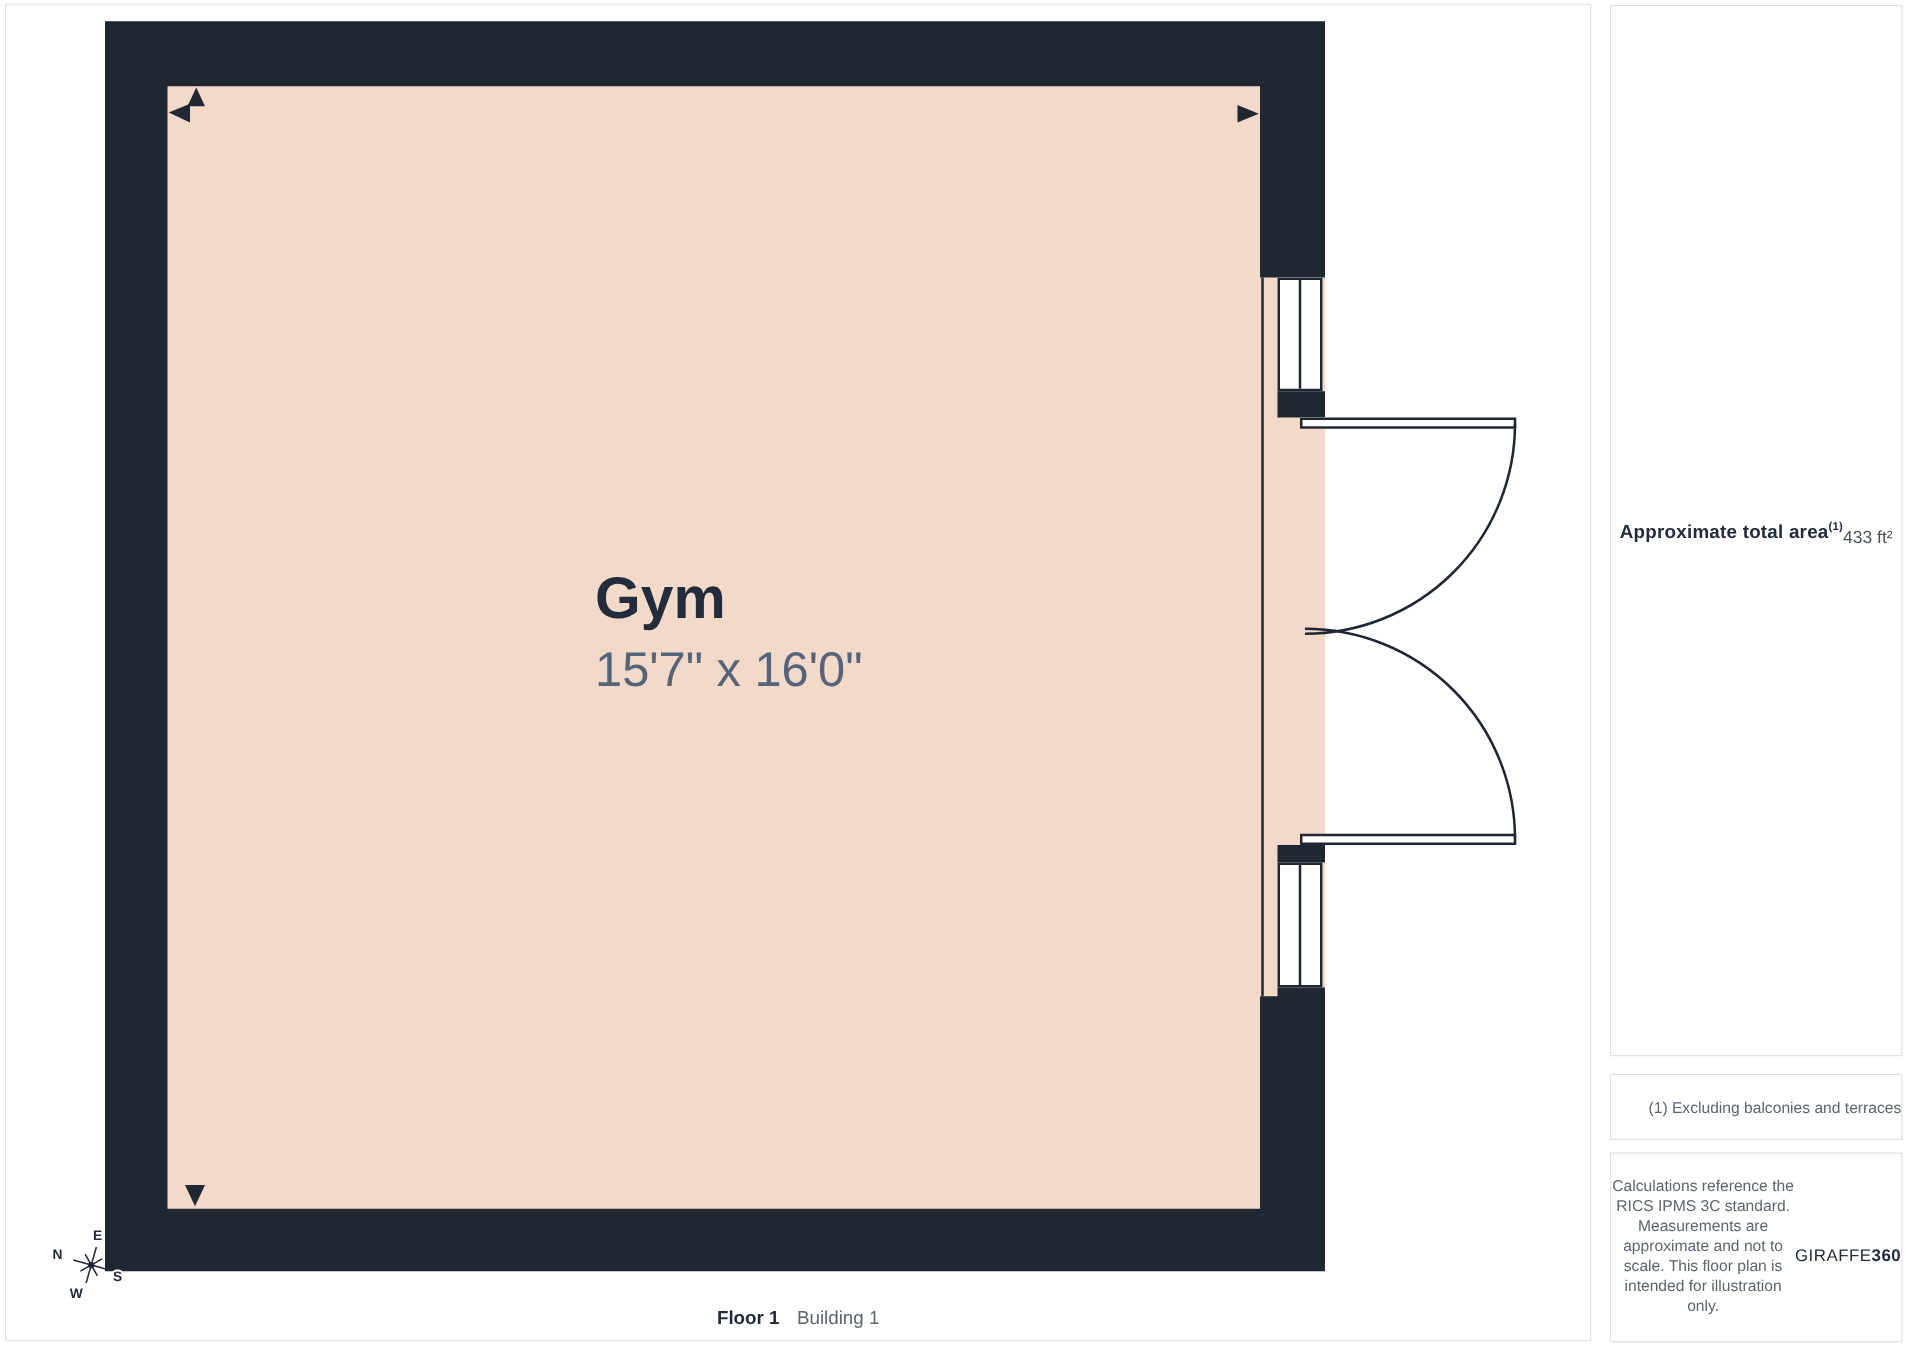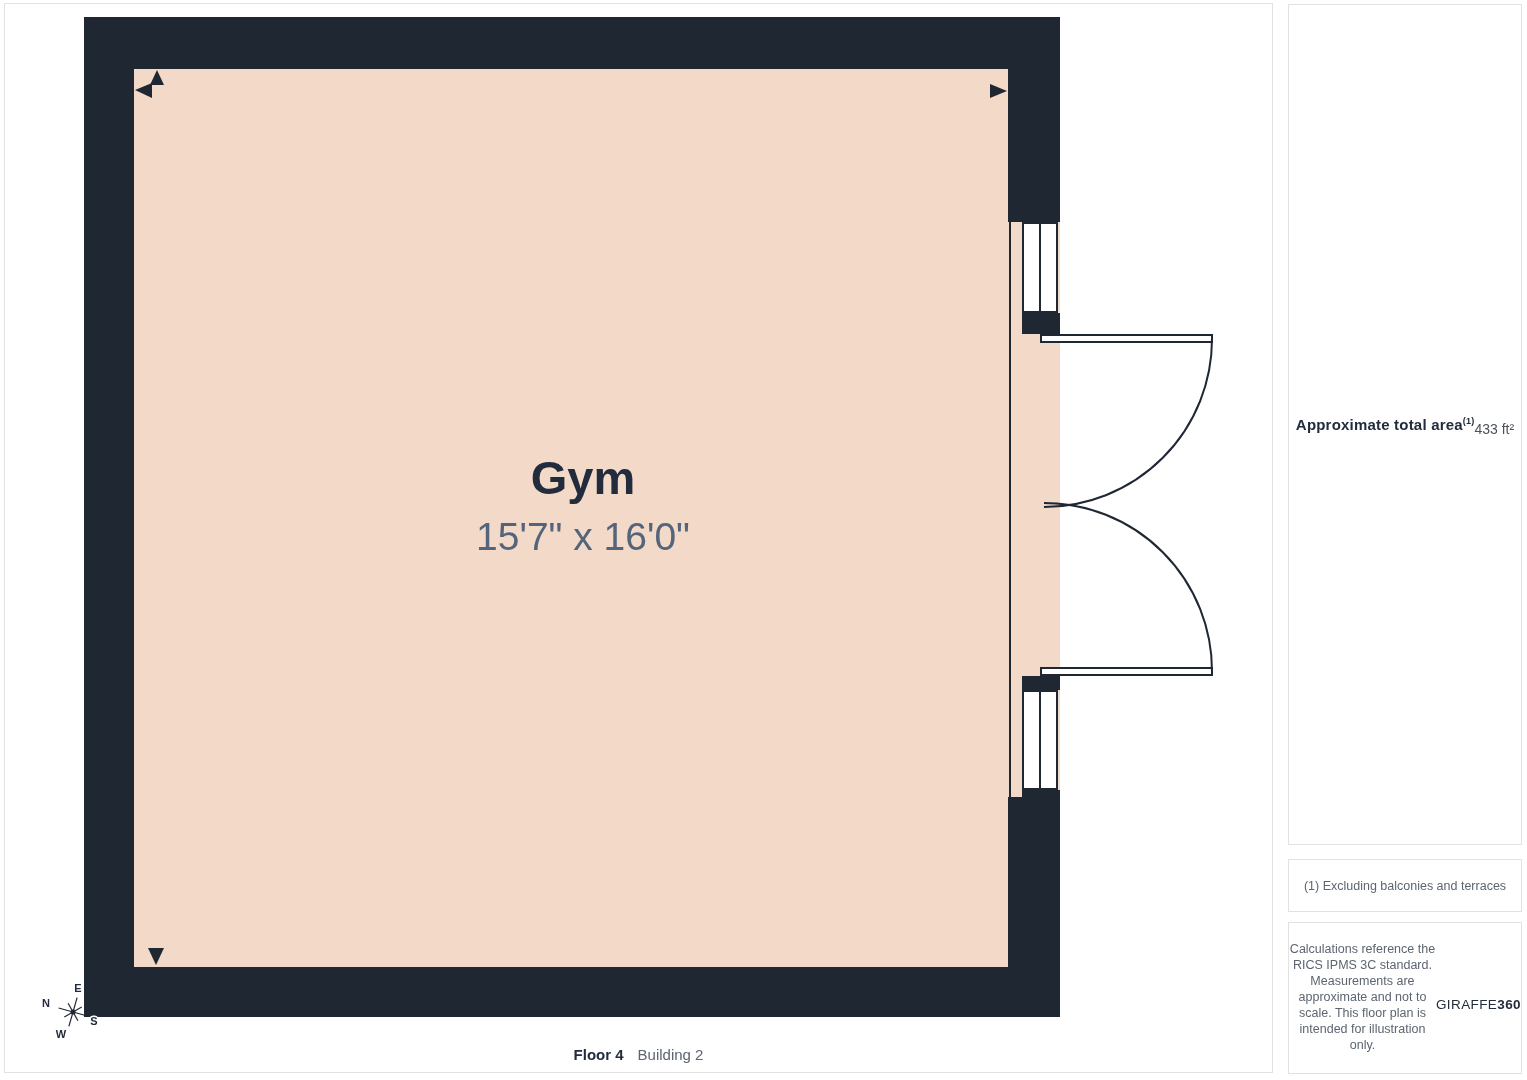--- a/index.html
+++ b/index.html
@@ -10,21 +10,21 @@
     font-family:"Liberation Sans", sans-serif;
     overflow:hidden;
   }
   .abs{position:absolute;box-sizing:border-box;}
 
   
   .main-panel{left:4px;top:3px;width:1269px;height:1070px;border:1px solid var(--border,#e2e2e2);background:#fff;}
   .side-box{left:1288px;width:234px;border:1px solid var(--border,#e2e2e2);background:#fff;
             display:flex;flex-direction:row;align-items:center;justify-content:center;text-align:center;}
   .side-box-area{top:4px;height:841px;}
-  .side-box-footnote{top:859px;height:53px;}
+  .side-box-footnote{top:859px;height:53px;justify-content:flex-end;}
   .side-box-disclaimer{top:922px;height:152px;text-align:center;}
 
   .area-heading{font-size:15px;font-weight:bold;color:var(--text_dark,#222c3d);letter-spacing:.2px;}
   .area-heading sup{font-size:9px;font-weight:bold;}
   .area-value{margin-top:9px;font-size:14px;color:#4b5259;}
   .footnote-text{font-size:12.5px;color:var(--text_gray,#5d6570);}
   .disclaimer-text{width:204px;font-size:12.5px;line-height:1.27;color:var(--text_gray,#5d6570);}
   .brand{margin-top:13px;font-size:13.5px;color:var(--text_dark,#222c3d);letter-spacing:.4px;}
   .brand .bold{font-weight:bold;}
 
@@ -38,21 +38,21 @@
   .window-bottom{top:690px;height:100px;}
   .pane-divider{position:absolute;left:15px;top:0;bottom:0;width:2px;background:var(--wall,#1f2733);}
   .wall-block{left:1022px;width:38px;background:var(--wall,#1f2733);}
   .block-a{top:313px;height:21px;}
   .block-b{top:676px;height:14px;}
   .block-c{top:790px;height:10px;}
   .door-leaf{left:1040px;width:173px;height:9px;background:#fff;border:2px solid var(--wall,#1f2733);}
   .door-leaf-top{top:334px;}
   .door-leaf-bottom{top:667px;}
 
-  .room-label{left:583px;top:450px;transform:translateX(-50%);text-align:center;white-space:nowrap;}
+  .room-label{left:583px;top:450px;transform:translateX(-50%);text-align:left;white-space:nowrap;}
   .room-name{font-size:47px;line-height:56px;font-weight:bold;color:var(--text_dark,#222c3d);}
   .room-dims{margin-top:8px;font-size:39px;line-height:46px;color:var(--dim_text,#54647a);}
 
   .floor-label{left:4px;top:1046px;width:1269px;text-align:center;font-size:15px;}
   .floor-label .floor{font-weight:bold;color:var(--text_dark,#222c3d);}
   .floor-label .bldg{margin-left:14px;color:var(--text_gray,#5d6570);}
 
   
   svg.overlay{position:absolute;left:0;top:0;width:1527px;height:1080px;pointer-events:none;}
   .arc{fill:none;stroke:var(--wall,#1f2733);stroke-width:2;}
@@ -110,21 +110,21 @@
       <line class="spoke" x1="64.3" y1="1016.9" x2="81.7" y2="1007.1"></line>
       <circle class="compass-dot" cx="73" cy="1012" r="2.5"></circle>
       <text class="compass-label" x="46" y="1007">N</text>
       <text class="compass-label" x="78" y="992">E</text>
       <text class="compass-label" x="94" y="1025">S</text>
       <text class="compass-label" x="61" y="1038">W</text>
     </g>
   </svg>
 
   <div class="abs floor-label">
-    <span class="floor">Floor 4</span><span class="bldg">Building 2</span>
+    <span class="floor">Floor 1</span><span class="bldg">Building 1</span>
   </div>
 
   <div class="abs side-box side-box-area">
     <div class="area-heading"><span>Approximate total area</span><sup>(1)</sup></div>
     <div class="area-value">433 ft²</div>
   </div>
 
   <div class="abs side-box side-box-footnote">
     <div class="footnote-text">(1) Excluding balconies and terraces</div>
   </div>

